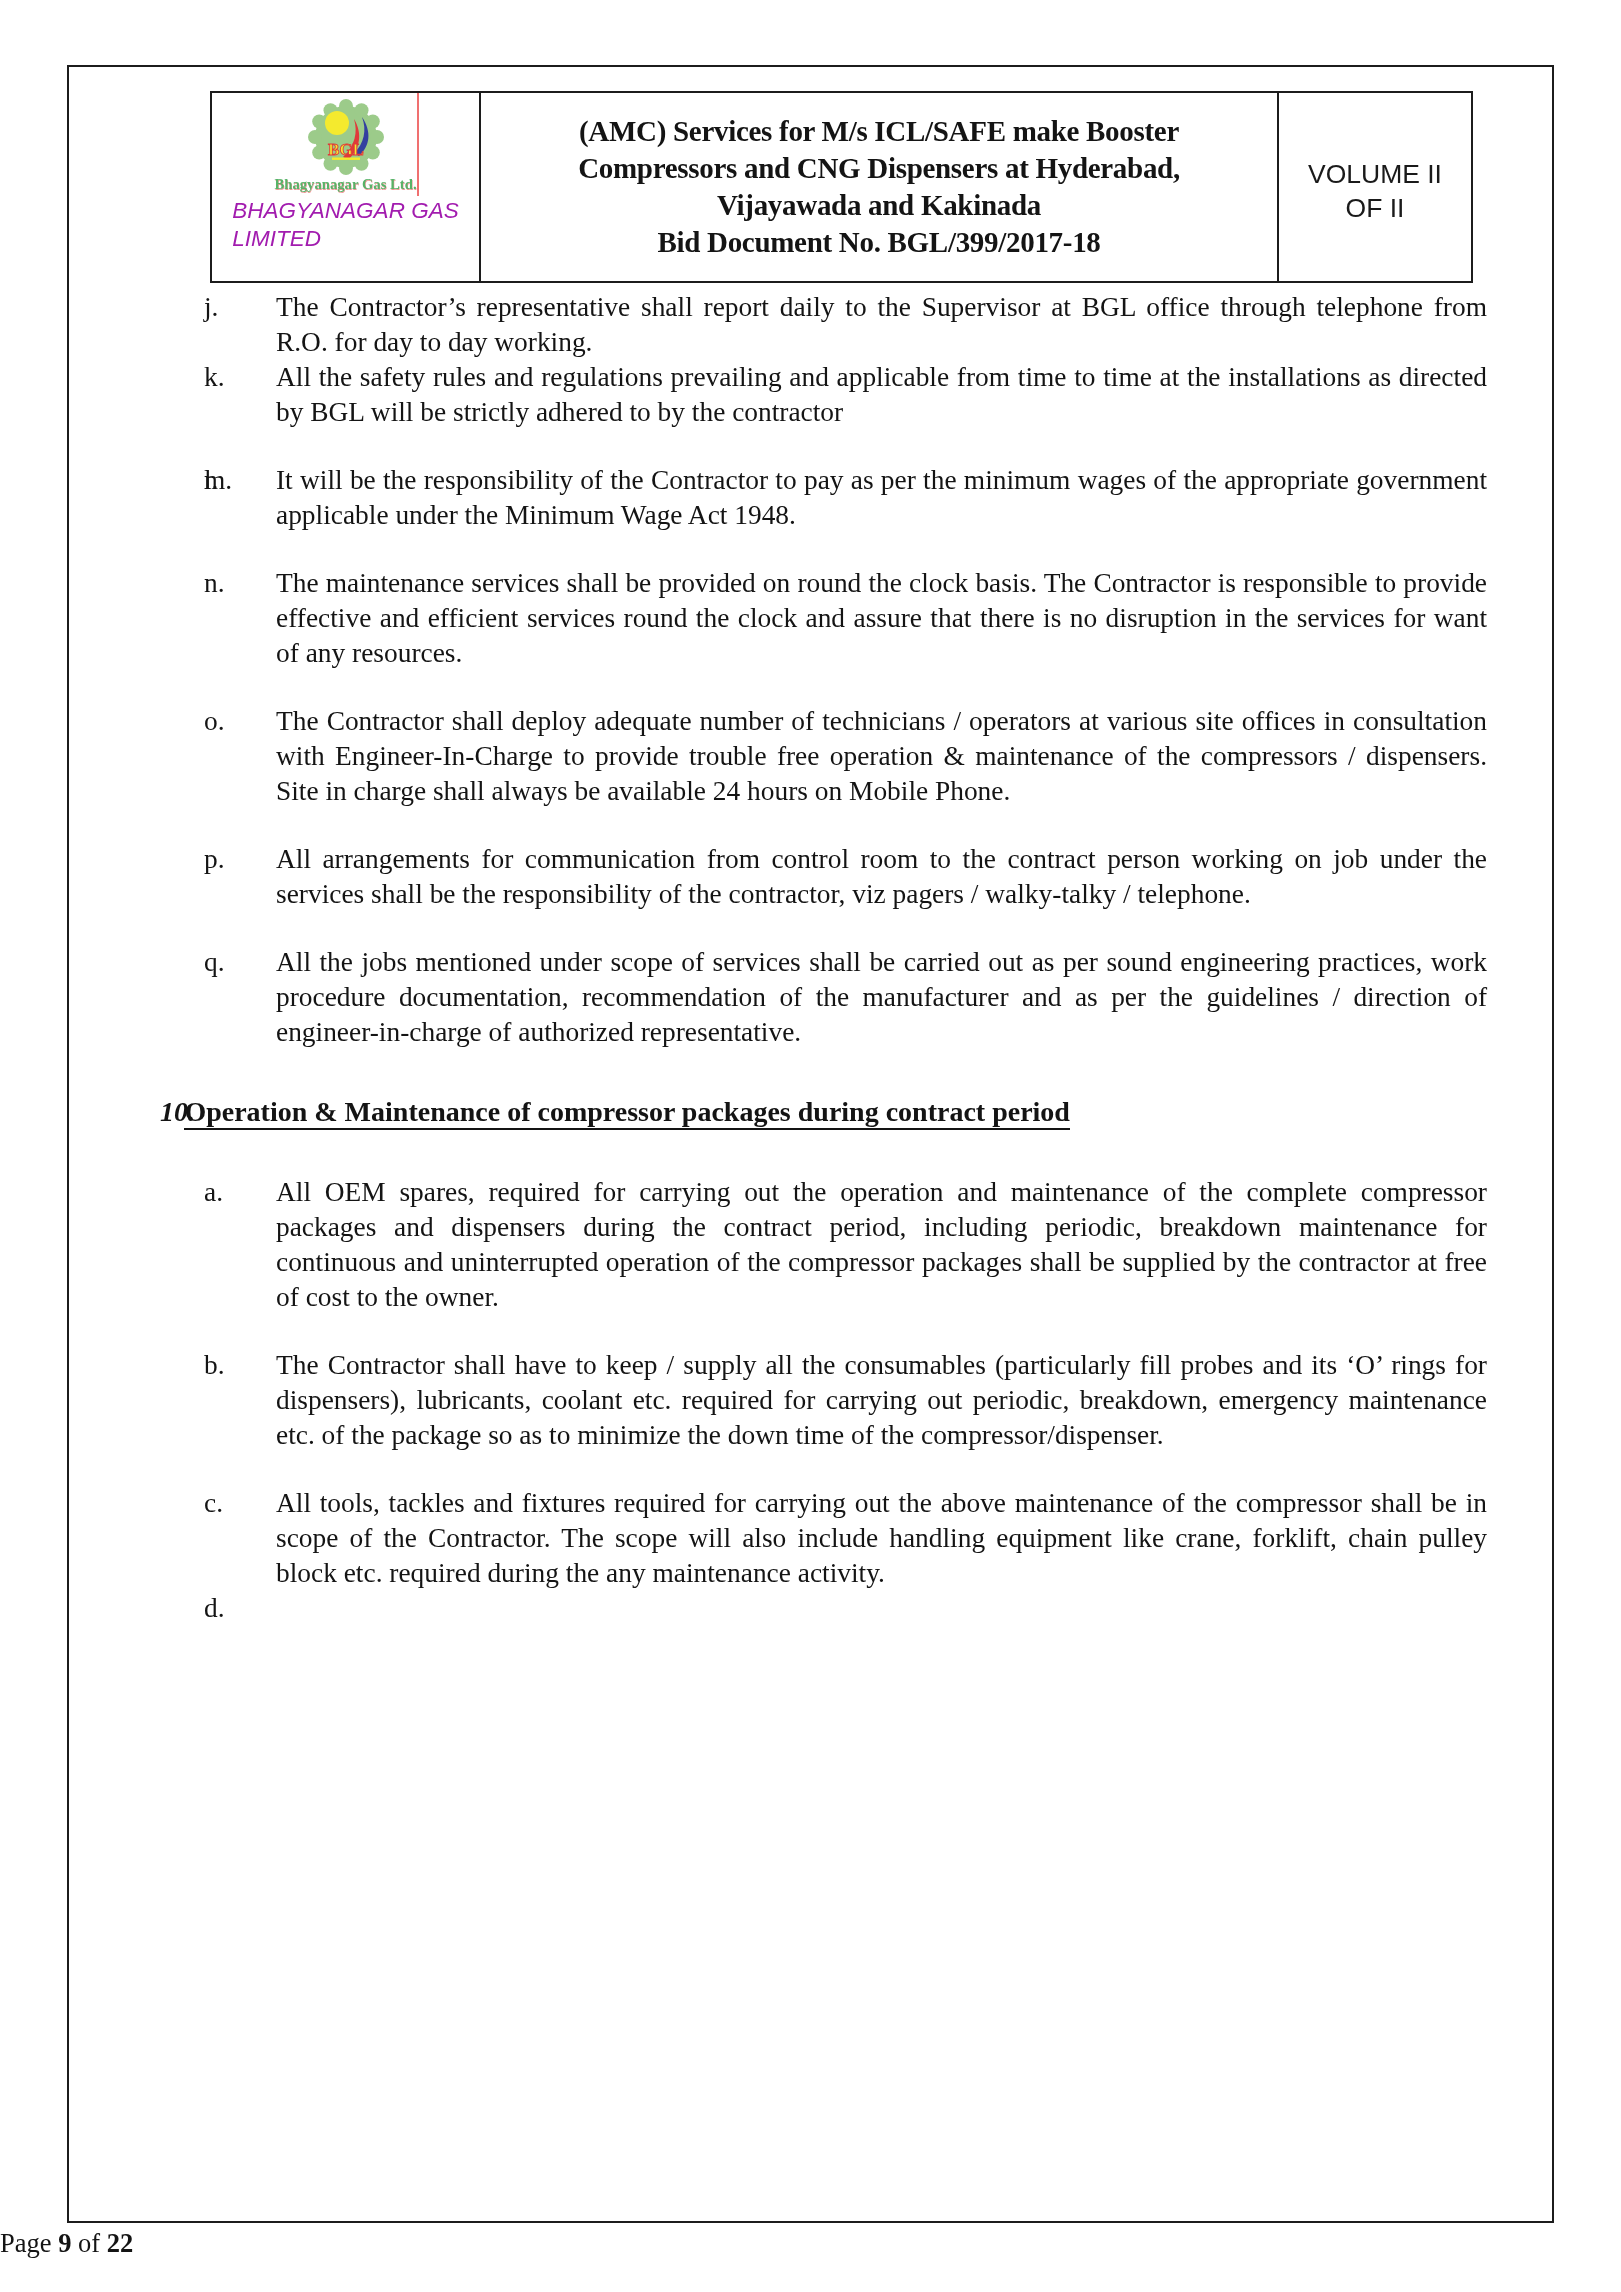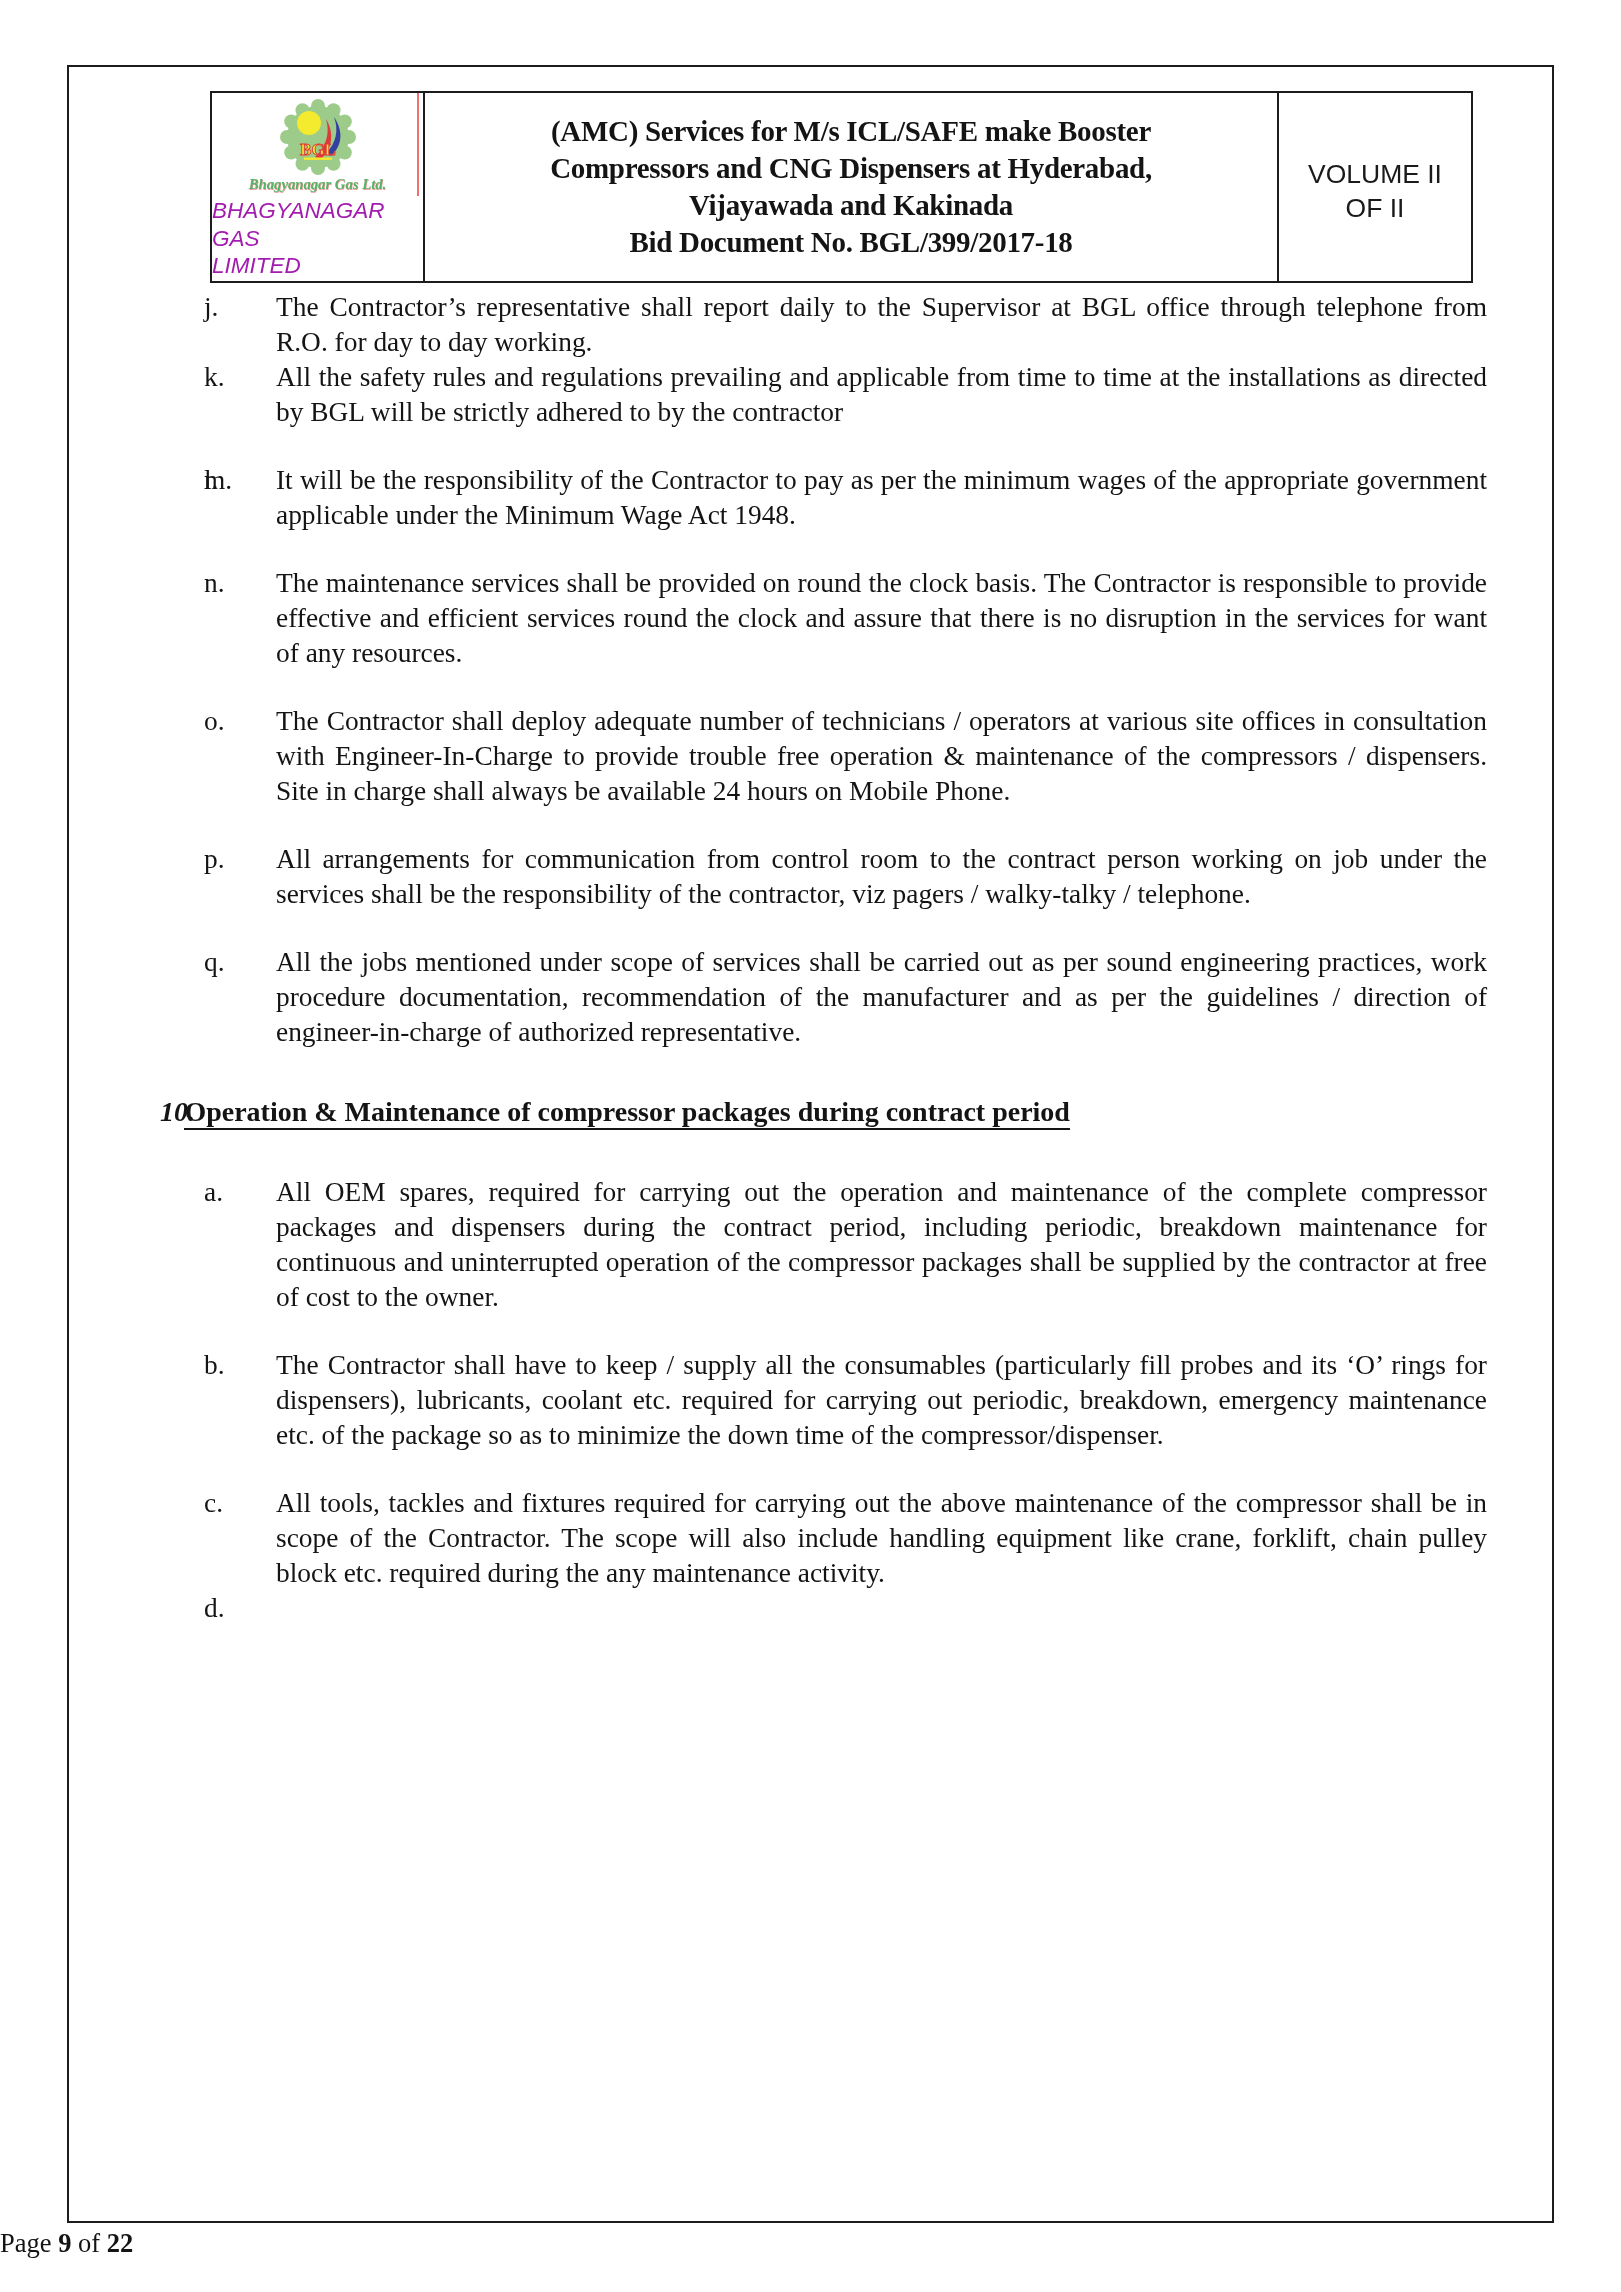--- a/index.html
+++ b/index.html
@@ -14,28 +14,28 @@
     border:2px solid #1c1c1c;box-sizing:border-box;
   }
   
   .header-table{
     position:absolute;left:210px;top:91px;width:1263px;height:192px;
     display:flex;flex-direction:row;border:2px solid #1c1c1c;box-sizing:border-box;
     background:#fff;
   }
   .cell{box-sizing:border-box;}
   .cell-logo{
-    width:213px;border-right:2px solid #1c1c1c;position:relative;
+    width:269px;border-right:2px solid #1c1c1c;position:relative;
     display:flex;flex-direction:column;align-items:center;justify-content:flex-start;
     padding-top:5.9px;
   }
   .red-line{position:absolute;left:205px;top:0;width:2px;height:103px;}
   .logo-caption{
     font-family:"Liberation Serif", serif;font-weight:bold;font-size:14.7px;line-height:15.7px;
-    text-shadow:0.5px 0.5px 0 rgba(224,60,60,0.55);margin-top:-2px;font-style:italic;
+    text-shadow:0.5px 0.5px 0 rgba(224,60,60,0.55);margin-top:-2px;
   }
   .company-name{
     font-family:"Liberation Sans", sans-serif;font-size:22.5px;line-height:27.4px;
     text-align:left;color:#a21caf;margin-top:4.9px;white-space:pre-line;font-style:italic;
   }
   .cell-title{
     flex:1;border-right:2px solid #1c1c1c;
     display:flex;flex-direction:column;justify-content:center;align-items:center;
     text-align:center;font-weight:bold;font-size:29px;line-height:37px;
     letter-spacing:-0.3px;

